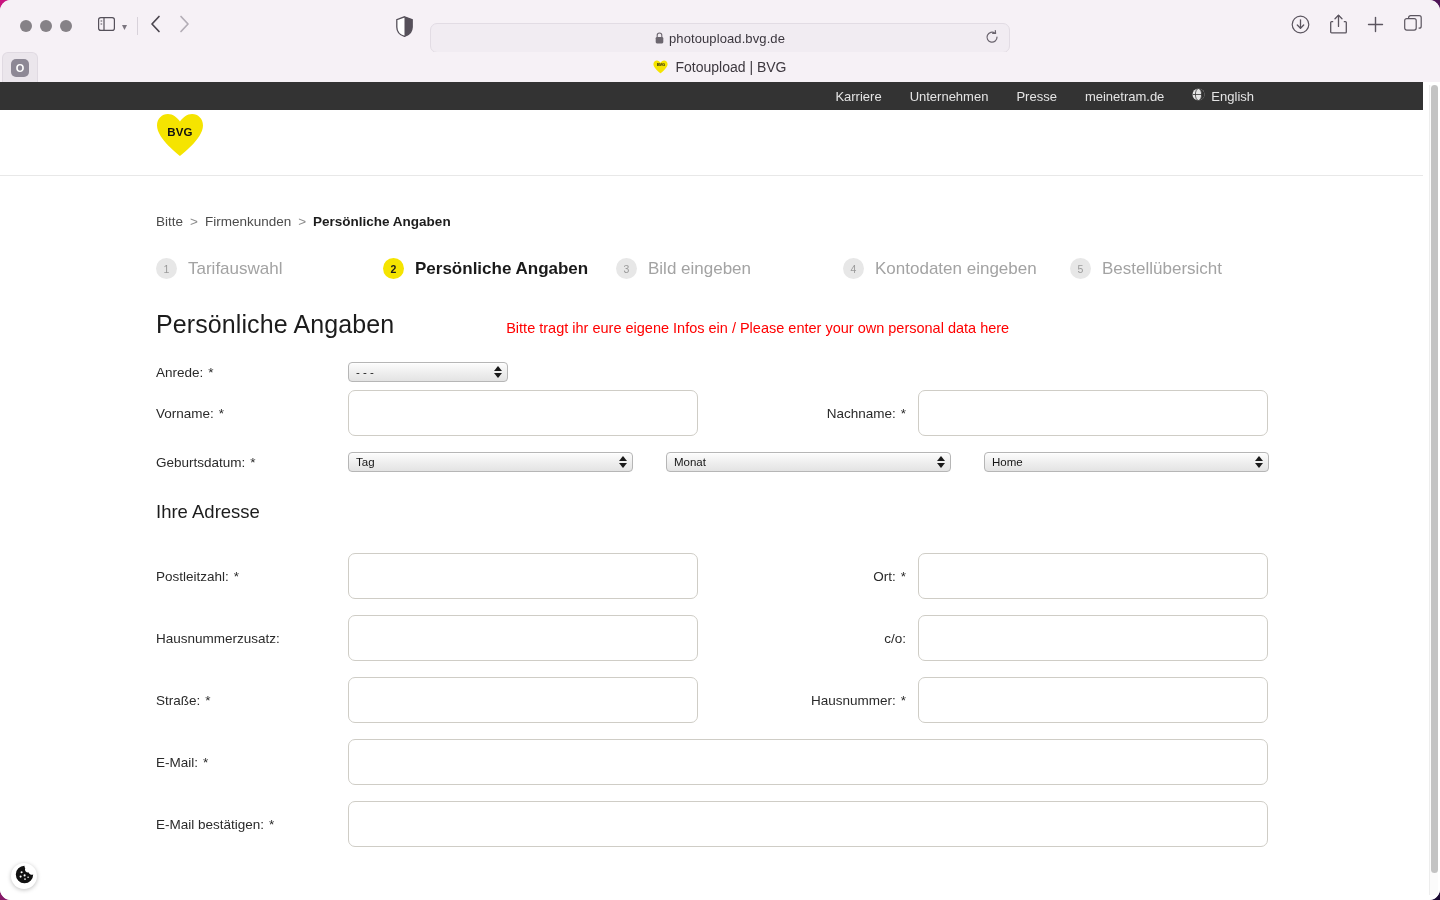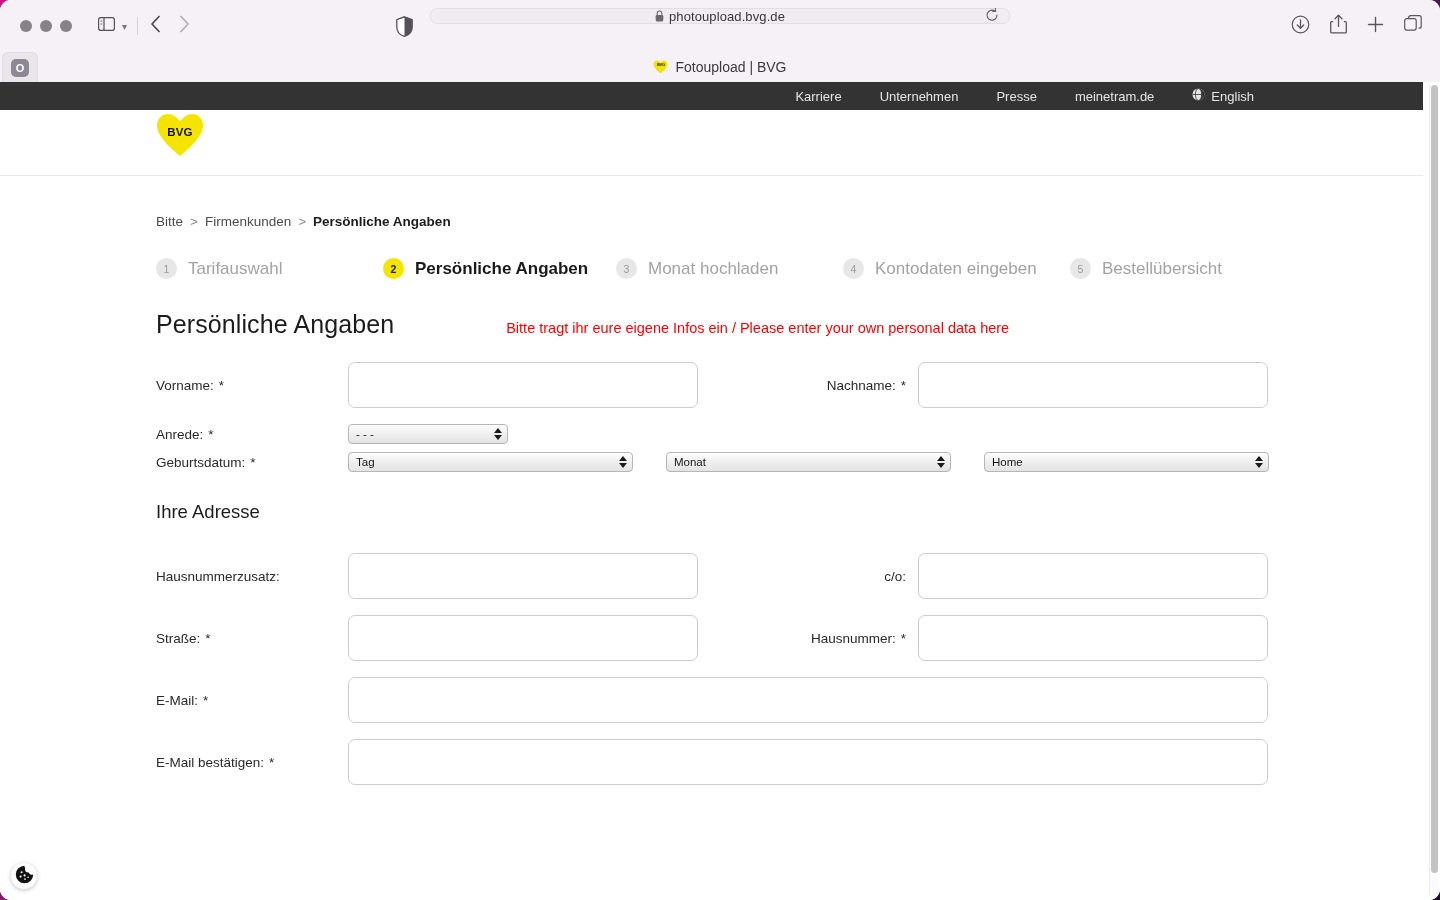--- a/index.html
+++ b/index.html
@@ -81,23 +81,23 @@
 
   .shield-wrap {
     position: absolute;
     left: 396px;
     top: 16px;
   }
 
   .urlbar {
     position: absolute;
     left: 430px;
-    top: 8px;
+    top: 23px;
     width: 580px;
-    height: 16px;
+    height: 30px;
     border-radius: 7px;
     background: #f1ecf2;
     border: 1px solid #e2dce4;
     display: flex;
     align-items: center;
     justify-content: center;
   }
   .urlbar .lock { margin-right: 5px; display: flex; align-items: center; }
   .urlbar .url-text {
     font-size: 13px;
@@ -198,21 +198,21 @@
 
   
   .utility-bar {
     height: 28px;
     width: 1423px;
     background: #333333;
     display: flex;
     align-items: center;
     justify-content: flex-end;
     padding-right: 156px;
-    gap: 12px;
+    gap: 2px;
   }
   .utility-bar a {
     color: #e4e4e4;
     font-size: 13px;
     text-decoration: none;
     padding: 0 13px;
     display: flex;
     align-items: center;
     gap: 6px;
     white-space: nowrap;
@@ -600,59 +600,59 @@
         <div class="step step-1">
           <span class="bubble">1</span>
           <span class="label">Tarifauswahl</span>
         </div>
         <div class="step step-2 active">
           <span class="bubble">2</span>
           <span class="label">Persönliche Angaben</span>
         </div>
         <div class="step step-3">
           <span class="bubble">3</span>
-          <span class="label">Monat hochladen</span>
+          <span class="label">Bild eingeben</span>
         </div>
         <div class="step step-4">
           <span class="bubble">4</span>
           <span class="label">Kontodaten eingeben</span>
         </div>
         <div class="step step-5">
           <span class="bubble">5</span>
           <span class="label">Bestellübersicht</span>
         </div>
       </div>
 
       <div class="title-row">
         <h1 class="page-title">Persönliche Angaben</h1>
         <div class="notice">Bitte tragt ihr eure eigene Infos ein / Please enter your own personal data here</div>
-      </div>
-
-      <div class="form-row row-gap-lg">
-        <div class="lbl lbl-left">
-          <span>Vorname:</span><span class="req">*</span>
-        </div>
-        <input class="txt half" type="text" placeholder="" style="">
-        <div class="lbl lbl-right" style="width:220px;flex:0 0 220px;">
-          <span>Nachname:</span><span class="req">*</span>
-        </div>
-        <input class="txt half" type="text" placeholder="" style="">
       </div>
 
       <div class="form-row">
         <div class="lbl lbl-left">
           <span>Anrede:</span><span class="req">*</span>
         </div>
         <div class="macselect sel-anrede">
           <span>- - -</span>
           <span class="steppers">
             <span class="up"></span>
               <span class="down"></span>
           </span>
         </div>
+      </div>
+
+      <div class="form-row row-gap-lg">
+        <div class="lbl lbl-left">
+          <span>Vorname:</span><span class="req">*</span>
+        </div>
+        <input class="txt half" type="text" placeholder="" style="">
+        <div class="lbl lbl-right" style="width:220px;flex:0 0 220px;">
+          <span>Nachname:</span><span class="req">*</span>
+        </div>
+        <input class="txt half" type="text" placeholder="" style="">
       </div>
 
       <div class="form-row">
         <div class="lbl lbl-left">
           <span>Geburtsdatum:</span><span class="req">*</span>
         </div>
         <div class="macselect sel-date">
           <span>Tag</span>
           <span class="steppers">
               <span class="up"></span>
@@ -672,20 +672,30 @@
           <span>Home</span>
           <span class="steppers">
               <span class="up"></span>
               <span class="down"></span>
             </span>
         </div>
       </div>
 
       <h2 class="section-title">Ihre Adresse</h2>
 
+      <div class="form-row row-gap-lg">
+        <div class="lbl lbl-left">
+          <span>Postleitzahl:</span><span class="req">*</span>
+        </div>
+        <input class="txt half" type="text" placeholder="" style="">
+        <div class="lbl lbl-right" style="width:220px;flex:0 0 220px;">
+          <span>Ort:</span><span class="req">*</span>
+        </div>
+        <input class="txt half" type="text" placeholder="" style="">
+      </div>
 
       <div class="form-row row-gap-lg">
         <div class="lbl lbl-left">
           <span>Hausnummerzusatz:</span>
         </div>
         <input class="txt half" type="text" placeholder="" style="">
         <div class="lbl lbl-right" style="width:220px;flex:0 0 220px;">
           <span>c/o:</span>
         </div>
         <input class="txt half" type="text" placeholder="" style="">

